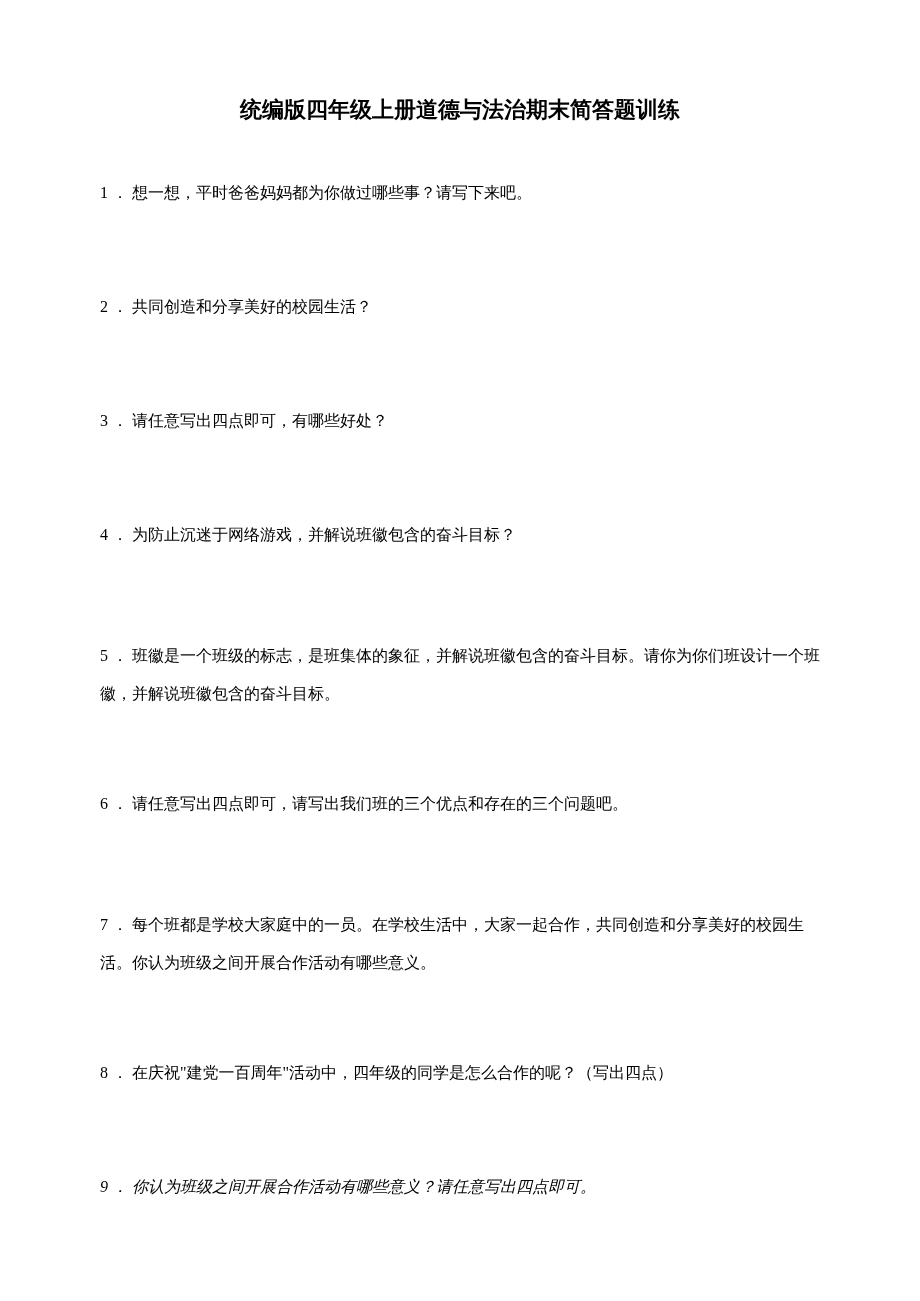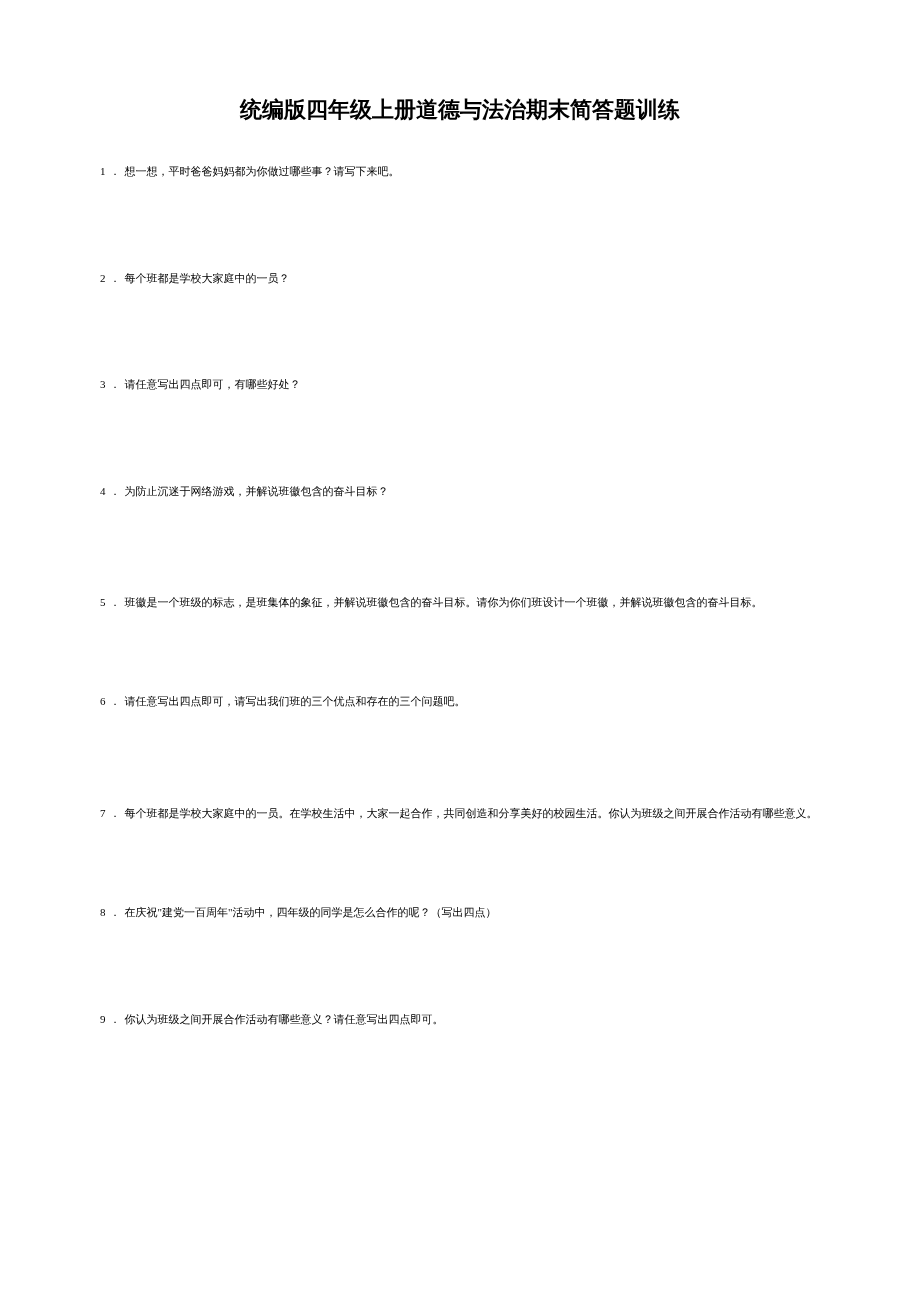--- a/index.html
+++ b/index.html
@@ -13,53 +13,54 @@
       height: 1301px;
       font-family: "SimSun", "宋体", serif;
       color: #000000;
       padding: 95px 100px 0 100px;
     }
     .title {
       text-align: center;
       font-weight: bold;
       font-size: 22px;
       font-family: "SimHei", "黑体", sans-serif;
-      margin-bottom: 38px;
+      margin-bottom: 56px;
     }
     .question {
-      font-size: 11px;
+      font-size: 16px;
       line-height: 1.5;
       margin-bottom: 90px;
     }
     .question.multi-line {
       line-height: 2.4;
       margin-bottom: 78px;
     }
     .question.last {
       margin-bottom: 0;
+      font-style: italic;
     }
     .qnum {
       display: inline-block;
     }
     .dot {
       display: inline-block;
       margin: 0 4px;
     }
   </style>
 </head>
 <body>
 
 <h1 class="title">统编版四年级上册道德与法治期末简答题训练</h1>
 
 <div class="question">
   <span class="qnum">1</span><span class="dot">．</span><span>想一想，平时爸爸妈妈都为你做过哪些事？请写下来吧。</span>
 </div>
 
 <div class="question">
-  <span class="qnum">2</span><span class="dot">．</span><span>每个班都是学校大家庭中的一员？</span>
+  <span class="qnum">2</span><span class="dot">．</span><span>共同创造和分享美好的校园生活？</span>
 </div>
 
 <div class="question">
   <span class="qnum">3</span><span class="dot">．</span><span>请任意写出四点即可，有哪些好处？</span>
 </div>
 
 <div class="question">
   <span class="qnum">4</span><span class="dot">．</span><span>为防止沉迷于网络游戏，并解说班徽包含的奋斗目标？</span>
 </div>
 

